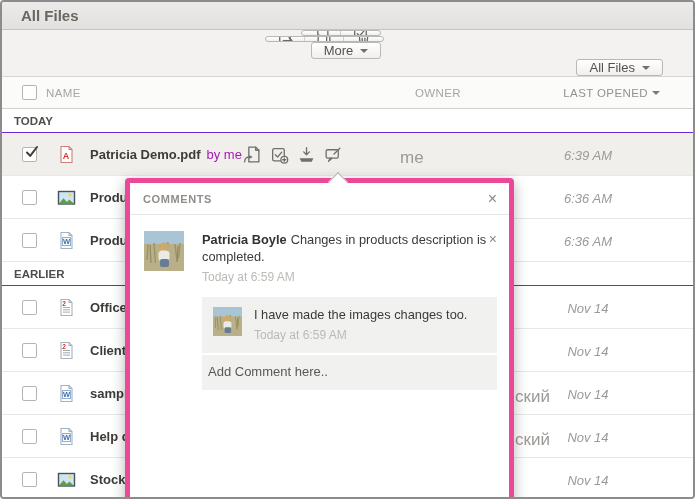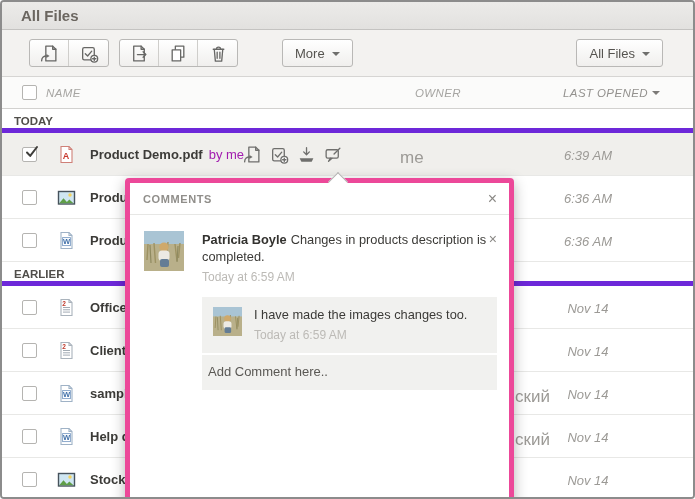--- a/index.html
+++ b/index.html
@@ -8,49 +8,49 @@
   .window { position:relative; width:695px; height:499px; border:2px solid #8c8c8c; border-radius:4px;
             background:#fff; overflow:hidden; }
 
   
   .titlebar { height:28px; line-height:28px; padding-left:19px;
               background:linear-gradient(#ecebe9,#e2e1df); border-bottom:1px solid #c4c3c1;
               font-size:15px; font-weight:bold; color:#6b6660; }
 
   
   .toolbar { height:47px; background:#f3f2f0; border-bottom:1px solid #d6d5d3;
-             display:flex; align-items:center; padding:0 30px 0 27px; }
+             display:flex; align-items:center; padding:0 30px 0 27px;flex-direction:column; }
   .btngroup { display:flex; border:1px solid #b9b8b6; border-radius:3px;
               background:linear-gradient(#ffffff,#f0efed); overflow:hidden; height:28px; }
   .btngroup .tbtn { width:39px; height:100%; display:flex; align-items:center; justify-content:center;
                     border-right:1px solid #cfcecb; cursor:pointer; }
   .btngroup .tbtn:last-child { border-right:none; }
   .btn { height:28px; padding:0 12px; border:1px solid #b9b8b6; border-radius:3px;
          background:linear-gradient(#ffffff,#f0efed); font-size:13px; color:#55534f;
          display:flex; align-items:center; gap:7px; cursor:pointer; }
   .g1 { margin-right:10px; } .g2 { margin-right:44px; }
   .btn-filter { margin-left:auto; } .btn-sort { margin-left:11px; }
   .caret { width:0; height:0; border-left:4px solid transparent; border-right:4px solid transparent;
            border-top:4px solid #6f6f6d; margin-top:1px; }
   .total { margin-left:19px; font-size:13px; color:#8f8d89; white-space:nowrap; }
   .total b { color:#474540; margin-left:3px; }
   .ticon { width:20px; height:19px; stroke:#676765; fill:none; stroke-width:1.25; stroke-linecap:round; stroke-linejoin:round; }
 
   
   .thead { position:relative; height:32px; background:#fbfbfa; border-bottom:1px solid #d2d1cf;
-           display:flex; align-items:center; font-size:11.5px; color:#a6a5a2; letter-spacing:.4px;font-style:italic; }
+           display:flex; align-items:center; font-size:11.5px; color:#a6a5a2; letter-spacing:.4px; }
   .thead .cb { position:static; margin-left:20px; }
   .h-name { margin-left:9px; }
   .h-owner { position:absolute; left:413px; }
   .h-date  { position:absolute; right:33px; display:flex; align-items:center; gap:4px; color:#93918e; cursor:pointer; }
   .h-date .caret { border-top-color:#7c7a77; }
 
   
   .section { height:24px; line-height:24px; padding-left:12px; font-size:11.5px; font-weight:bold;
-             color:#504e4a; border-bottom:5px solid #6d28d9; background:#fff; }
+             color:#504e4a; border-bottom:1px solid #6d28d9; background:#fff; }
   .row { position:relative; height:43px; border-bottom:1px solid #e8e8e6; background:#fff; cursor:pointer; }
   .row.selected { background:#f0efec; }
   .cb { position:absolute; left:20px; top:14px; width:15px; height:15px; border:1px solid #b5b4b1;
         border-radius:2px; background:#fff; cursor:pointer; }
   .cb svg { position:absolute; left:1px; top:-4px; width:16px; height:16px; display:none; }
   .cb.checked svg { display:block; }
   .ficon { position:absolute; left:55px; top:12px; width:19px; height:19px; }
   .fname { position:absolute; left:88px; top:14px; font-size:13px; color:#3c3b38; white-space:nowrap; }
   .fname b { font-weight:bold; }
   .by { margin-left:6px; font-size:13px; color:#a21caf; }
@@ -223,21 +223,21 @@
 
     <div class="row selected">
       <span class="cb checked">
           <svg viewBox="0 0 16 16">
             <use href="#i-check"></use>
           </svg>
         </span>
       <svg class="ficon" viewBox="0 0 19 19">
           <use href="#i-pdf"></use>
         </svg>
-      <span class="fname"><b>Product Demo.pdf</b><span class="by">by me</span></span>
+      <span class="fname"><b>Patricia Demo.pdf</b><span class="by">by me</span></span>
       <div class="actions">
         <svg class="aicon" viewBox="0 0 18 18">
             <use href="#i-move"></use>
           </svg>
         <svg class="aicon" viewBox="0 0 18 18">
             <use href="#i-task"></use>
           </svg>
         <svg class="aicon" viewBox="0 0 18 18">
             <use href="#i-down"></use>
           </svg>

